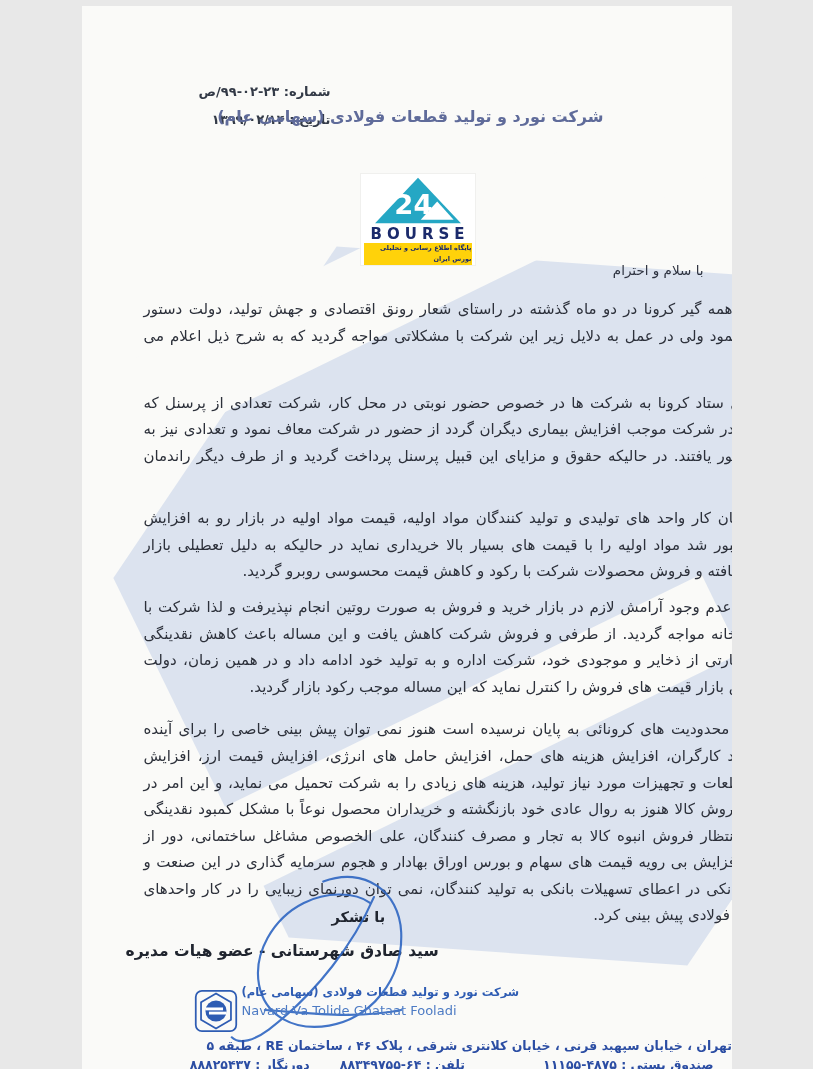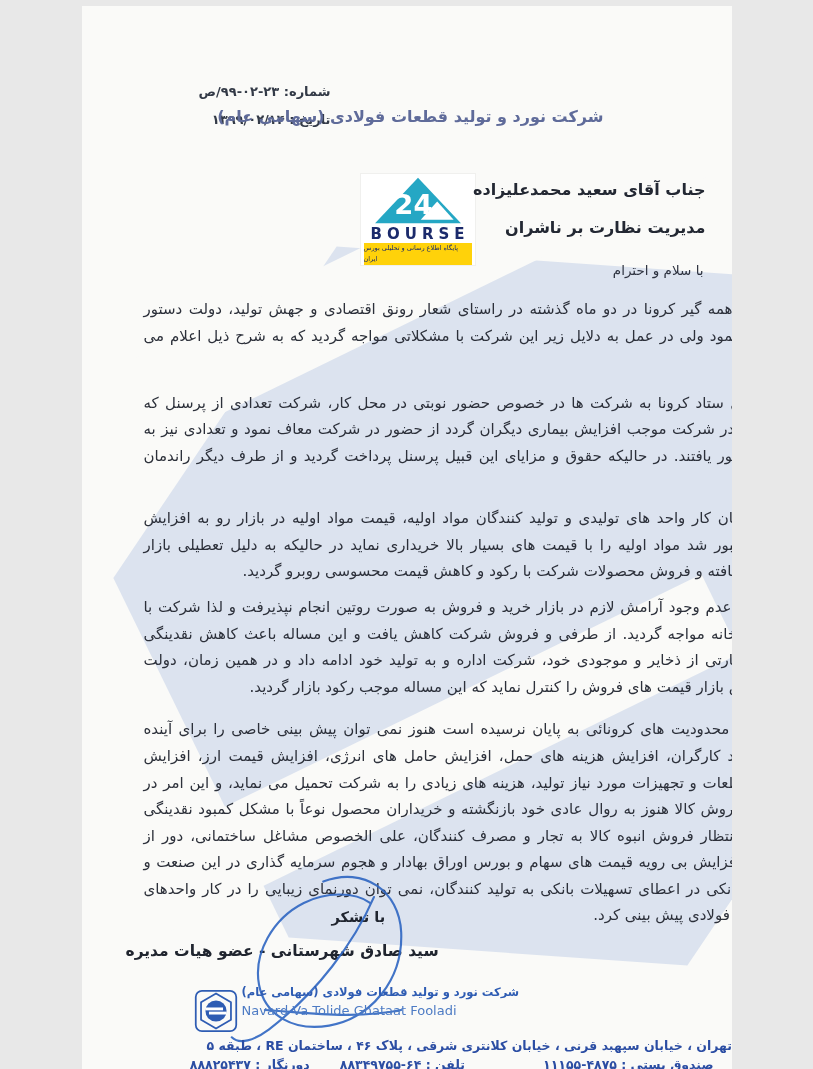--- a/index.html
+++ b/index.html
@@ -25,21 +25,21 @@
     background:#ffffff; box-shadow:0 0 0 1px rgba(0,0,0,0.04);
     display:flex; flex-direction:column; align-items:center;
   }
   .stamp .tri { width:100%; height:58px; }
   .stamp .brand {
     font-size:15px; font-weight:bold; color:#1b2a6b;
     letter-spacing:5px; line-height:14px; margin-left:5px;
   }
   .stamp .tagline {
     margin-top:2px; width:108px; background:#ffd20a; color:#1b2a6b;
-    font-size:6.5px; font-weight:normal; text-align:left; line-height:11px;
+    font-size:6.5px; font-weight:bold; text-align:right; line-height:11px;
   }
 
   .recipient {
     position:absolute; top:165px; right:26px; text-align:right;
     color:#232833; font-weight:bold; font-size:16px; line-height:38px;
   }
   .salutation { position:absolute; top:256px; right:28px; font-size:13.5px; color:#2e3340; }
 
   .body {
     position:absolute; top:290px; left:62px; width:725px;
@@ -99,24 +99,20 @@
   <div class="stamp">
     <svg class="tri" viewBox="0 0 114 58" aria-hidden="true">
       <polygon points="57,4 104,54 10,54" fill="#25a7c4"></polygon>
       <polygon points="78,30 96,50 60,50" fill="#ffffff"></polygon>
       <text x="52" y="44" font-size="30" font-weight="bold" fill="#ffffff" font-family="DejaVu Sans, sans-serif" text-anchor="middle">24</text>
     </svg>
     <div class="brand">BOURSE</div>
     <div class="tagline" dir="rtl">پایگاه اطلاع رسانی و تحلیلی بورس ایران</div>
   </div>
 
-  <div class="recipient" dir="rtl">
-    <div>جناب آقای سعید محمدعلیزاده</div>
-    <div>مدیریت نظارت بر ناشران</div>
-  </div>
 
   <div class="salutation" dir="rtl">با سلام و احترام</div>
 
   <div class="body" dir="rtl">
     <p class="intro">با شروع بیماری همه گیر کرونا در دو ماه گذشته در راستای شعار رونق اقتصادی و جهش تولید، دولت دستور العمل هایی را صادر نمود ولی در عمل به دلایل زیر این شرکت با مشکلاتی مواجه گردید که به شرح ذیل اعلام می گردد؛</p>
     <p class="item"><span class="num">۱.</span><span>طبق دستور العمل ستاد کرونا به شرکت ها در خصوص حضور نوبتی در محل کار، شرکت تعدادی از پرسنل که حضور آنها ممکن بود در شرکت موجب افزایش بیماری دیگران گردد از حضور در شرکت معاف نمود و تعدادی نیز به صورت پاره وقت حضور یافتند. در حالیکه حقوق و مزایای این قبیل پرسنل پرداخت گردید و از طرف دیگر راندمان تولید نیز کاهش یافت.</span></p>
     <p class="item"><span class="num">۲.</span><span>به دلیل کاهش زمان کار واحد های تولیدی و تولید کنندگان مواد اولیه، قیمت مواد اولیه در بازار رو به افزایش گذاشت و شرکت مجبور شد مواد اولیه را با قیمت های بسیار بالا خریداری نماید در حالیکه به دلیل تعطیلی بازار متقاضی خرید کاهش یافته و فروش محصولات شرکت با رکود و کاهش قیمت محسوسی روبرو گردید.</span></p>
     <p class="item"><span class="num">۳.</span><span>به دلیل تعطیلی و عدم وجود آرامش لازم در بازار خرید و فروش به صورت روتین انجام نپذیرفت و لذا شرکت با دپوی محصول در کارخانه مواجه گردید. از طرفی و فروش شرکت کاهش یافت و این مساله باعث کاهش نقدینگی شرکت گردید و به عبارتی از ذخایر و موجودی خود، شرکت اداره و به تولید خود ادامه داد و در همین زمان، دولت سعی کرد برای آرامش بازار قیمت های فروش را کنترل نماید که این مساله موجب رکود بازار گردید.</span></p>
     <p class="closing">با توجه به اینکه هنوز محدودیت های کرونائی به پایان نرسیده است هنوز نمی توان پیش بینی خاصی را برای آینده نمود. افزایش دستمزد کارگران، افزایش هزینه های حمل، افزایش حامل های انرژی، افزایش قیمت ارز، افزایش قیمت مواد اولیه و قطعات و تجهیزات مورد نیاز تولید، هزینه های زیادی را به شرکت تحمیل می نماید، و این امر در حالی است که روند فروش کالا هنوز به روال عادی خود بازنگشته و خریداران محصول نوعاً با مشکل کمبود نقدینگی مواجه گردیده اند و انتظار فروش انبوه کالا به تجار و مصرف کنندگان، علی الخصوص مشاغل ساختمانی، دور از انتظار خواهد بود. با افزایش بی رویه قیمت های سهام و بورس اوراق بهادار و هجوم سرمایه گذاری در این صنعت و محدودیتهای سیستم بانکی در اعطای تسهیلات بانکی به تولید کنندگان، نمی توان دورنمای زیبایی را در کار واحدهای تولیدی علی الخصوص فولادی پیش بینی کرد.</p>
   </div>

